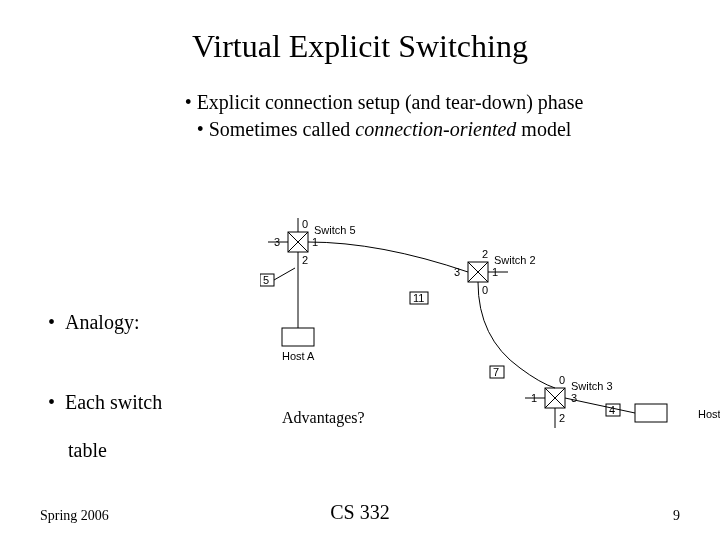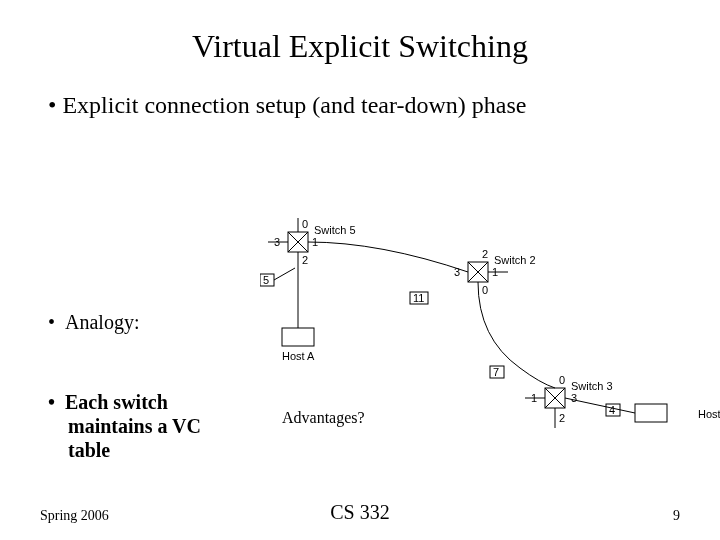--- a/index.html
+++ b/index.html
@@ -14,34 +14,35 @@
   }
   .title {
     text-align: center;
     font-size: 32px;
     margin-top: 28px;
     font-weight: normal;
   }
   .bullets {
     margin-top: 24px;
     margin-left: 48px;
-    font-size: 24px;
+    font-size: 20px;
     line-height: 1.35;
+    text-align: center;
   }
   .bullets li { list-style: none; }
   .bullets li::before { content: "•  "; }
   .italic { font-style: italic; }
   .lower-bullets {
     position: absolute;
     left: 48px;
     font-size: 20px;
     line-height: 1.2;
   }
   .lb1 { top: 310px; }
-  .lb2 { top: 390px; font-weight: bold; }
+  .lb2 { top: 390px; }
   .footer-left {
     position: absolute;
     left: 40px;
     bottom: 16px;
     font-size: 14px;
   }
   .footer-center {
     position: absolute;
     left: 50%;
     transform: translateX(-50%);
@@ -84,30 +85,33 @@
     margin-top: 8px;
   }
 </style>
 </head>
 <body>
 
 <h1 class="title">Virtual Explicit Switching</h1>
 
 <ul class="bullets">
   <li>Explicit connection setup (and tear-down) phase</li>
+  <li>
+    <span>Sometimes called </span><span class="italic">connection-oriented</span><span> model</span>
+  </li>
 </ul>
 
 <div class="lower-bullets lb1">
   •&nbsp;&nbsp;<span>Analogy:</span><br>
   &nbsp;&nbsp;&nbsp;&nbsp;
 </div>
 
 <div class="lower-bullets lb2">
   •&nbsp;&nbsp;<span>Each switch</span><br>
-  &nbsp;&nbsp;&nbsp;&nbsp;<span>maintains a VC</span><br>
+  &nbsp;&nbsp;&nbsp;&nbsp;<br>
   &nbsp;&nbsp;&nbsp;&nbsp;<span>table</span>
 </div>
 
 <div class="adv">
   <span>Advantages?</span><br>
 </div>
 
 <div class="diagram">
   <svg viewBox="0 0 450 260">
 

